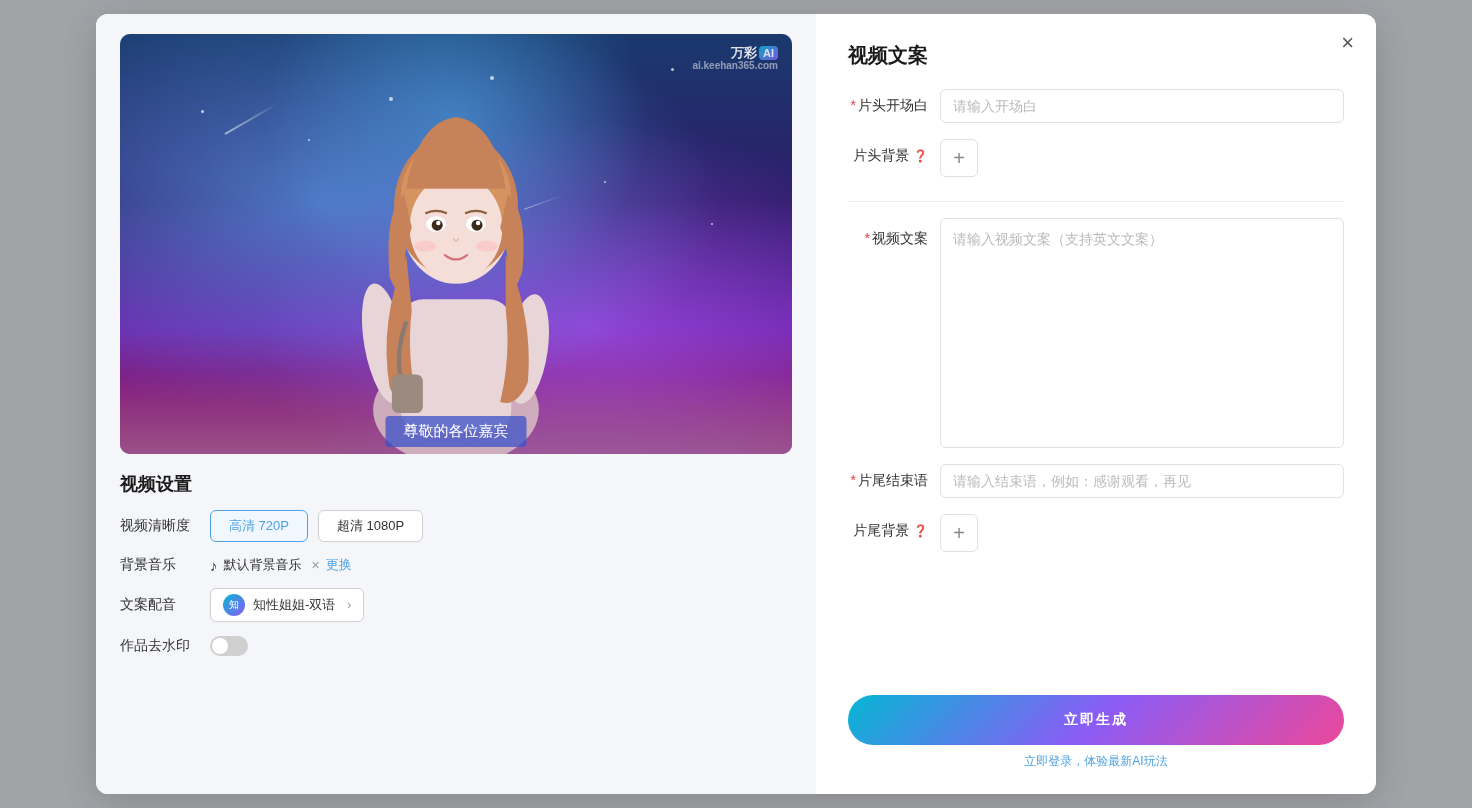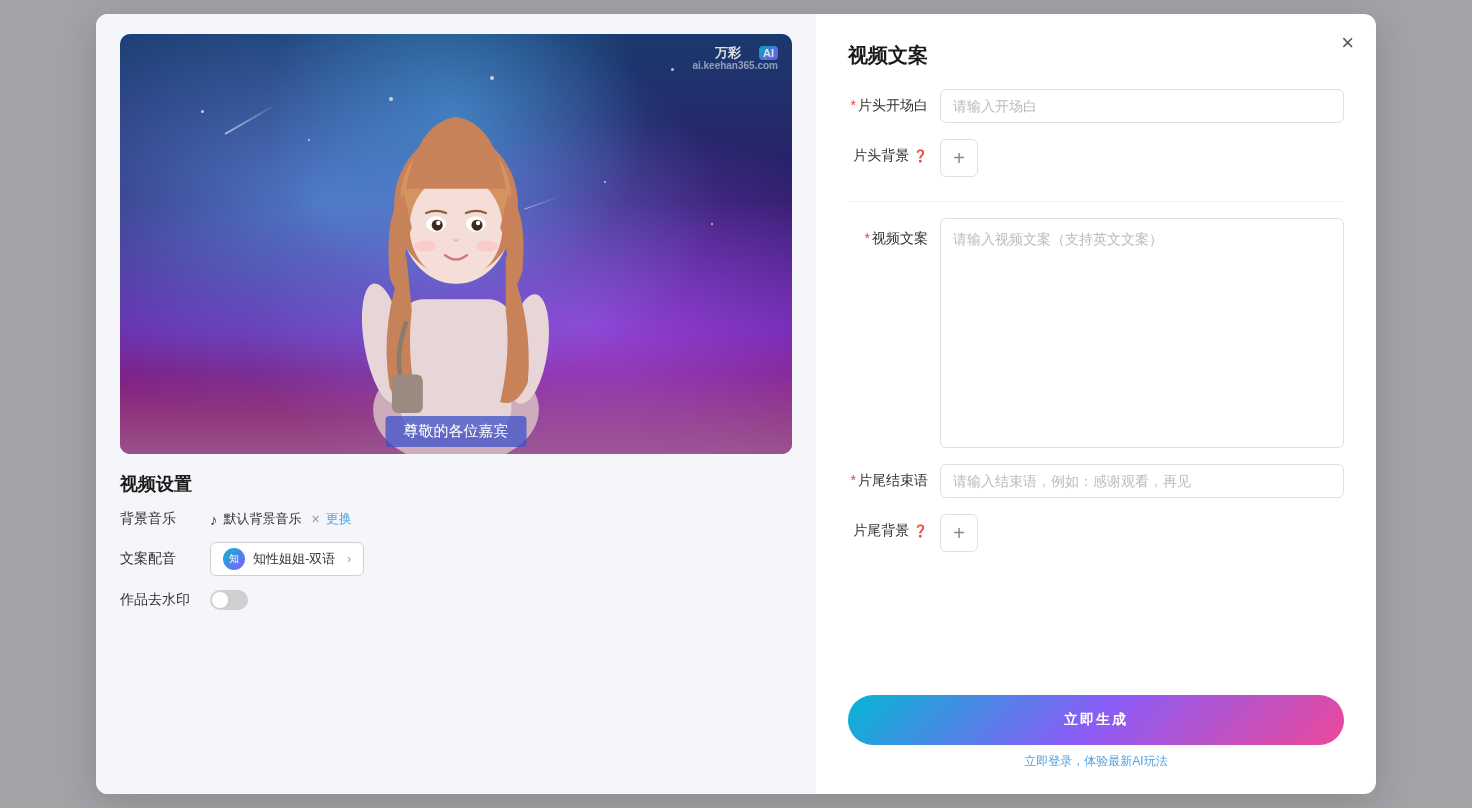--- a/index.html
+++ b/index.html
@@ -82,21 +82,21 @@
     .watermark {
       position: absolute;
       top: 10px;
       right: 14px;
       color: white;
       font-size: 13px;
       font-weight: bold;
       opacity: 0.85;
       display: flex;
       align-items: center;
-      gap: 18px;
+      gap: 2px;
     }
 
     .watermark-text {
       font-size: 13px;
     }
 
     .ai-badge {
       background: linear-gradient(135deg, #06b6d4, #8b5cf6);
       border-radius: 4px;
       padding: 1px 4px;
@@ -473,20 +473,25 @@
         </div>
 
         <div class="video-bottom-gradient"></div>
 
         <div class="subtitle-box">尊敬的各位嘉宾</div>
       </div>
 
       <div class="settings-section">
         <div class="settings-title">视频设置</div>
 
+        <div class="setting-row">
+          <div class="setting-label">视频清晰度</div>
+          <button class="quality-btn active">高清 720P</button>
+          <button class="quality-btn">超清 1080P</button>
+        </div>
 
         <div class="setting-row">
           <div class="setting-label">背景音乐</div>
           <div class="music-info">
             <span class="music-icon">♪</span>
             <span>默认背景音乐</span>
             <span class="music-cancel">×</span>
             <span class="music-change">更换</span>
           </div>
         </div>

